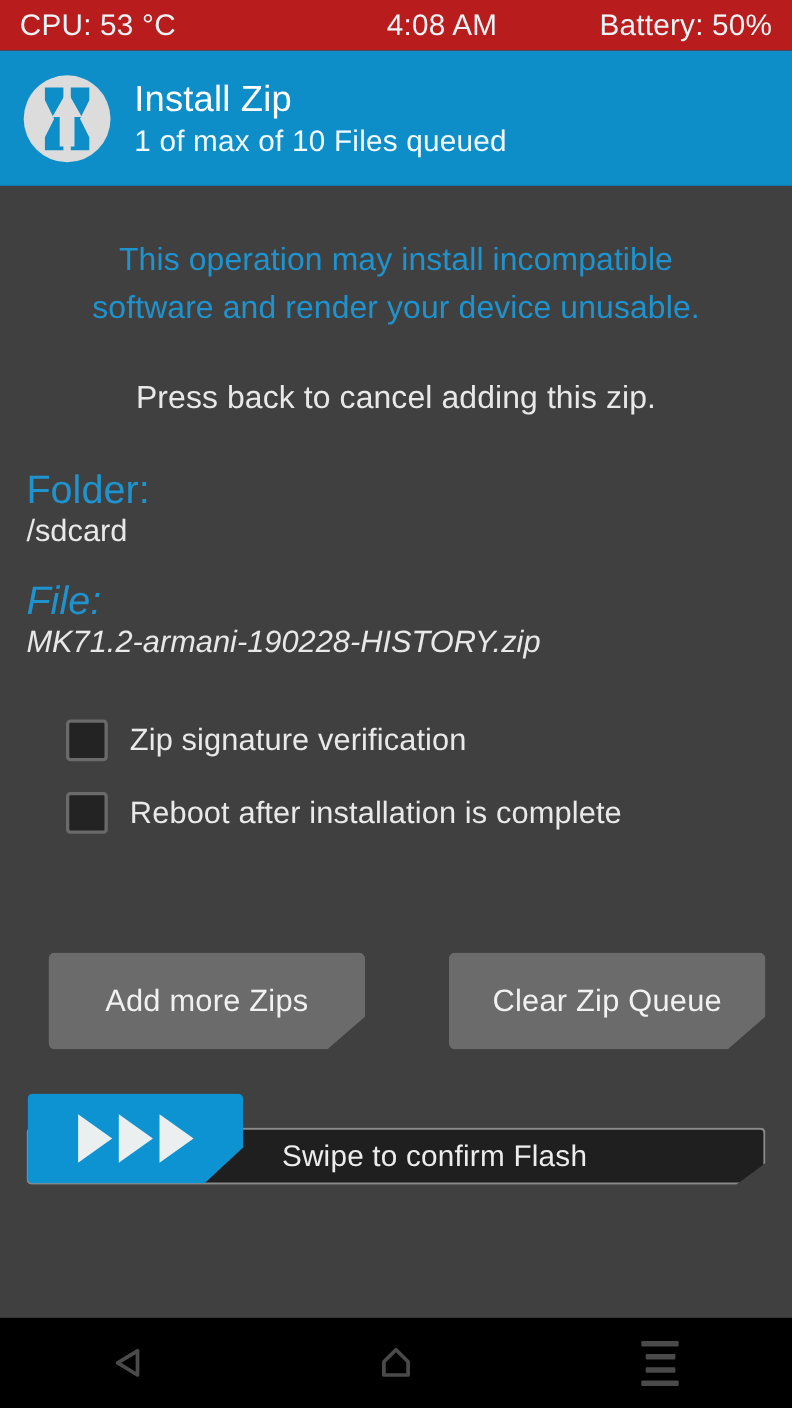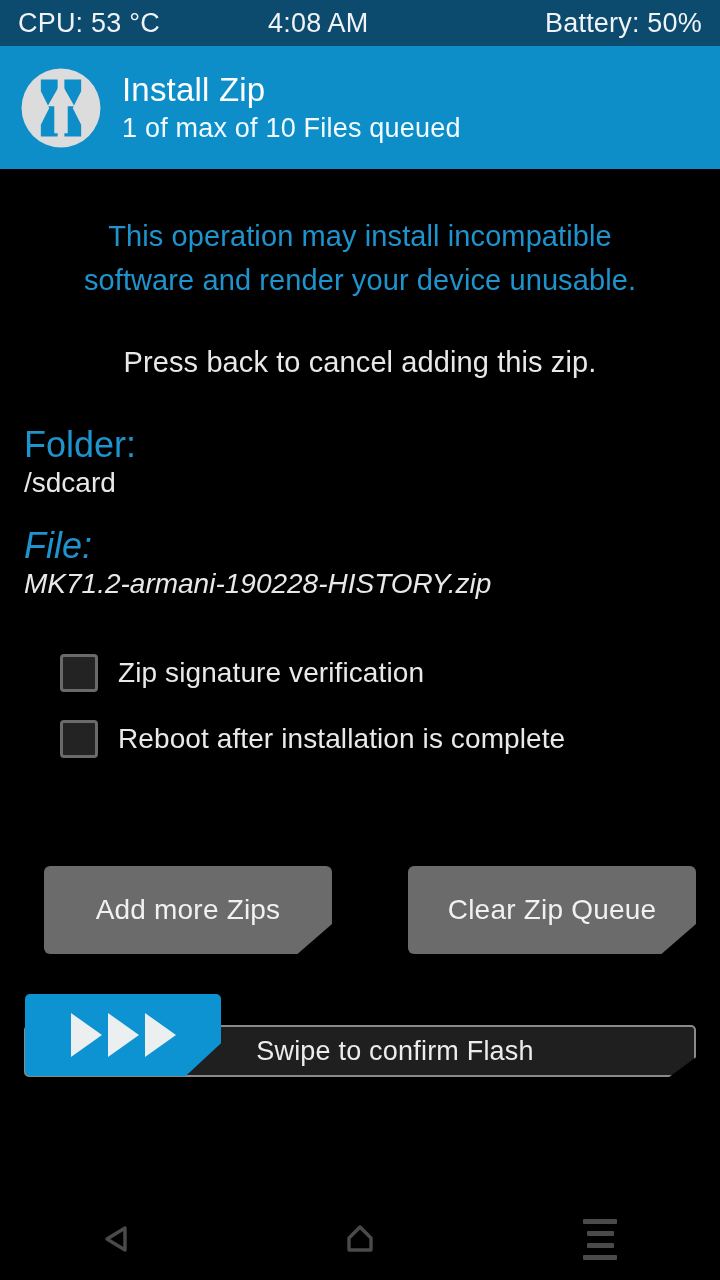--- a/index.html
+++ b/index.html
@@ -17,34 +17,34 @@
     width: 720px;
     height: 1280px;
     background: #1c1c1c;
     display: flex;
     flex-direction: column;
   }
 
   
   .statusbar {
     height: 46px;
-    background: #0c4a6e;
+    background: #b91c1c;
     display: flex;
     align-items: center;
     justify-content: space-between;
     padding: 0 18px;
     flex: 0 0 auto;
   }
   .statusbar span {
     color: #f0f4f6;
     font-size: 27px;
     letter-spacing: 0.2px;
     white-space: nowrap;
   }
-  .sb-center { flex: 1; text-align: left; }
+  .sb-center { flex: 1; text-align: right; }
   .sb-left   { width: 250px; text-align: left; }
   .sb-right  { width: 250px; text-align: right; }
 
   
   .header {
     height: 123px;
     background: #0d8ec9;
     display: flex;
     align-items: center;
     padding-left: 19px;
@@ -68,21 +68,21 @@
     color: #f2fbff;
     font-size: 27px;
     line-height: 36px;
     letter-spacing: 0.2px;
   }
 
   
   .content {
     flex: 1 1 auto;
     position: relative;
-    background: #000000;
+    background: #404040;
     padding: 0 24px;
   }
 
   .warn {
     margin-top: 45px;
     text-align: center;
     color: #1e93cd;
     font-size: 29px;
     line-height: 44px;
     letter-spacing: 0.1px;

